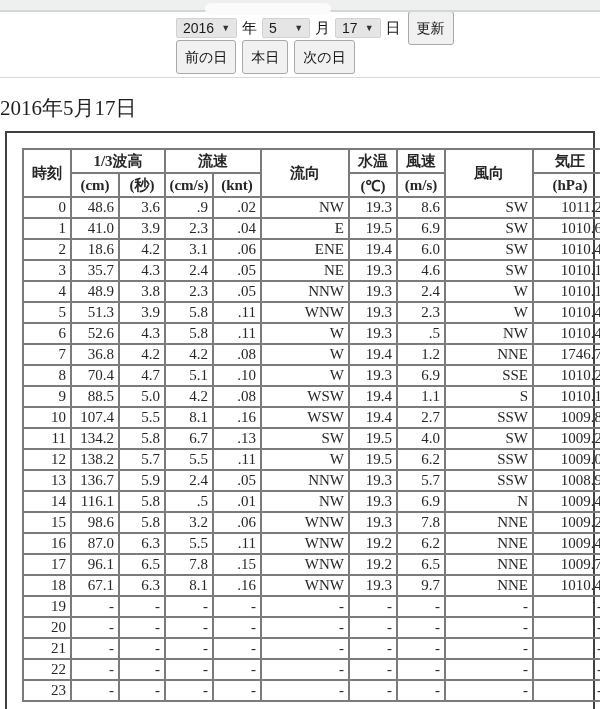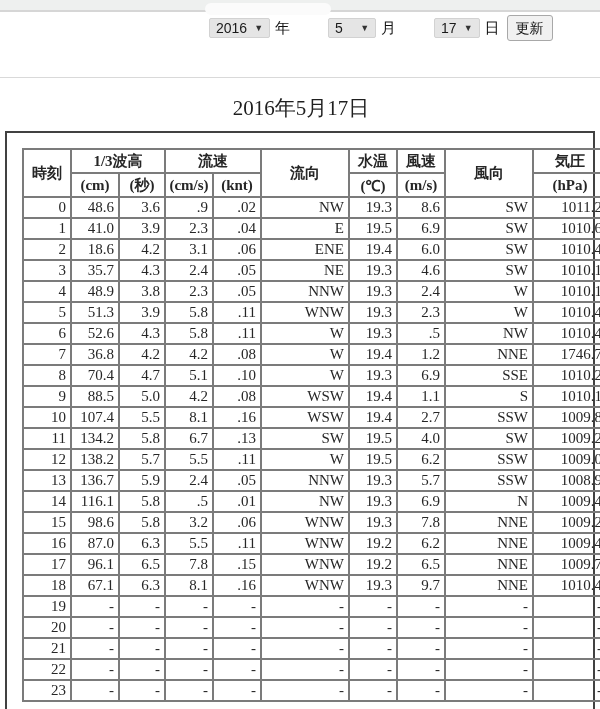--- a/index.html
+++ b/index.html
@@ -10,37 +10,37 @@
   }
   
   .top-strip { position:relative; height:12px; background:#eef0ef; border-bottom:2px solid #d6d6d6; }
   .addr-remnant { position:absolute; left:205px; top:3px; width:126px; height:12px; background:#fbfbfb; border-radius:6px; }
   
   .form-area { padding:5px 0 0 176px; height:66px; border-bottom:1px solid #d9d9d9; }
   .form-row { display:flex; align-items:center; margin-bottom:7px; height:22px; }
   .select-box {
     display:inline-flex; align-items:center; justify-content:space-between;
     background:#e5e5e5; border:1px solid #d2d2d2; border-radius:2px;
-    height:20px; padding:0 6px; font-size:14px; color:#1a1a1a; cursor:default;margin-left:33px;
+    height:20px; padding:0 6px; font-size:14px; color:#1a1a1a; cursor:default;
   }
   .select-box .caret { font-size:9px; color:#333; margin-left:7px; }
   .sel-year { min-width:53px; }
   .sel-month { min-width:48px; }
   .sel-day { min-width:40px; }
   .unit-label { font-size:15px; margin:0 5px; color:#111; }
   .btn {
     background:#f1f1f1; border:1px solid #a8a8a8; border-radius:3px;
     font-family:"Liberation Sans", sans-serif; font-size:14px; color:#111;
-    height:26px; padding:0 8px; margin-right:6px; line-height:20px;
+    height:34px; padding:0 8px; margin-right:6px; line-height:20px;
   }
   .btn-update { margin-left:2px; }
   
   .page-title {
-    text-align:center; font-family:"Liberation Serif", serif;
-    font-size:21px; font-weight:normal; color:#1f1f1f; margin:16px 16px 9px 0;padding-left:18px;
+    text-align:left; font-family:"Liberation Serif", serif;
+    font-size:21px; font-weight:normal; color:#1f1f1f; margin:16px 16px 9px 0;
   }
   
   .table-outer { width:590px; margin:0 auto; border:2px solid #414141; padding:15px; background:#fff; }
   table.data {
     border-collapse:collapse; table-layout:fixed; width:584px;
     font-family:"Liberation Serif", serif; color:#262626;
   }
   table.data th, table.data td { border:2px solid #7b7b7b; overflow:hidden; white-space:nowrap; }
   table.data th {
     text-align:center; font-weight:bold; font-size:15px; height:24px; padding:0 2px;
@@ -67,20 +67,25 @@
       <span>5</span>
       <span class="caret">▼</span>
     </span>
     <span class="unit-label">月</span>
     <span class="select-box sel-day">
       <span>17</span>
       <span class="caret">▼</span>
     </span>
     <span class="unit-label">日</span>
     <button class="btn btn-update">更新</button>
+  </div>
+  <div class="form-row">
+    <button class="btn">前の日</button>
+    <button class="btn">本日</button>
+    <button class="btn">次の日</button>
   </div>
 </div>
 
 <h2 class="page-title">2016年5月17日</h2>
 
 <div class="table-outer">
   <table class="data">
     <colgroup>
       <col style="width:48px">
         <col style="width:48px">

